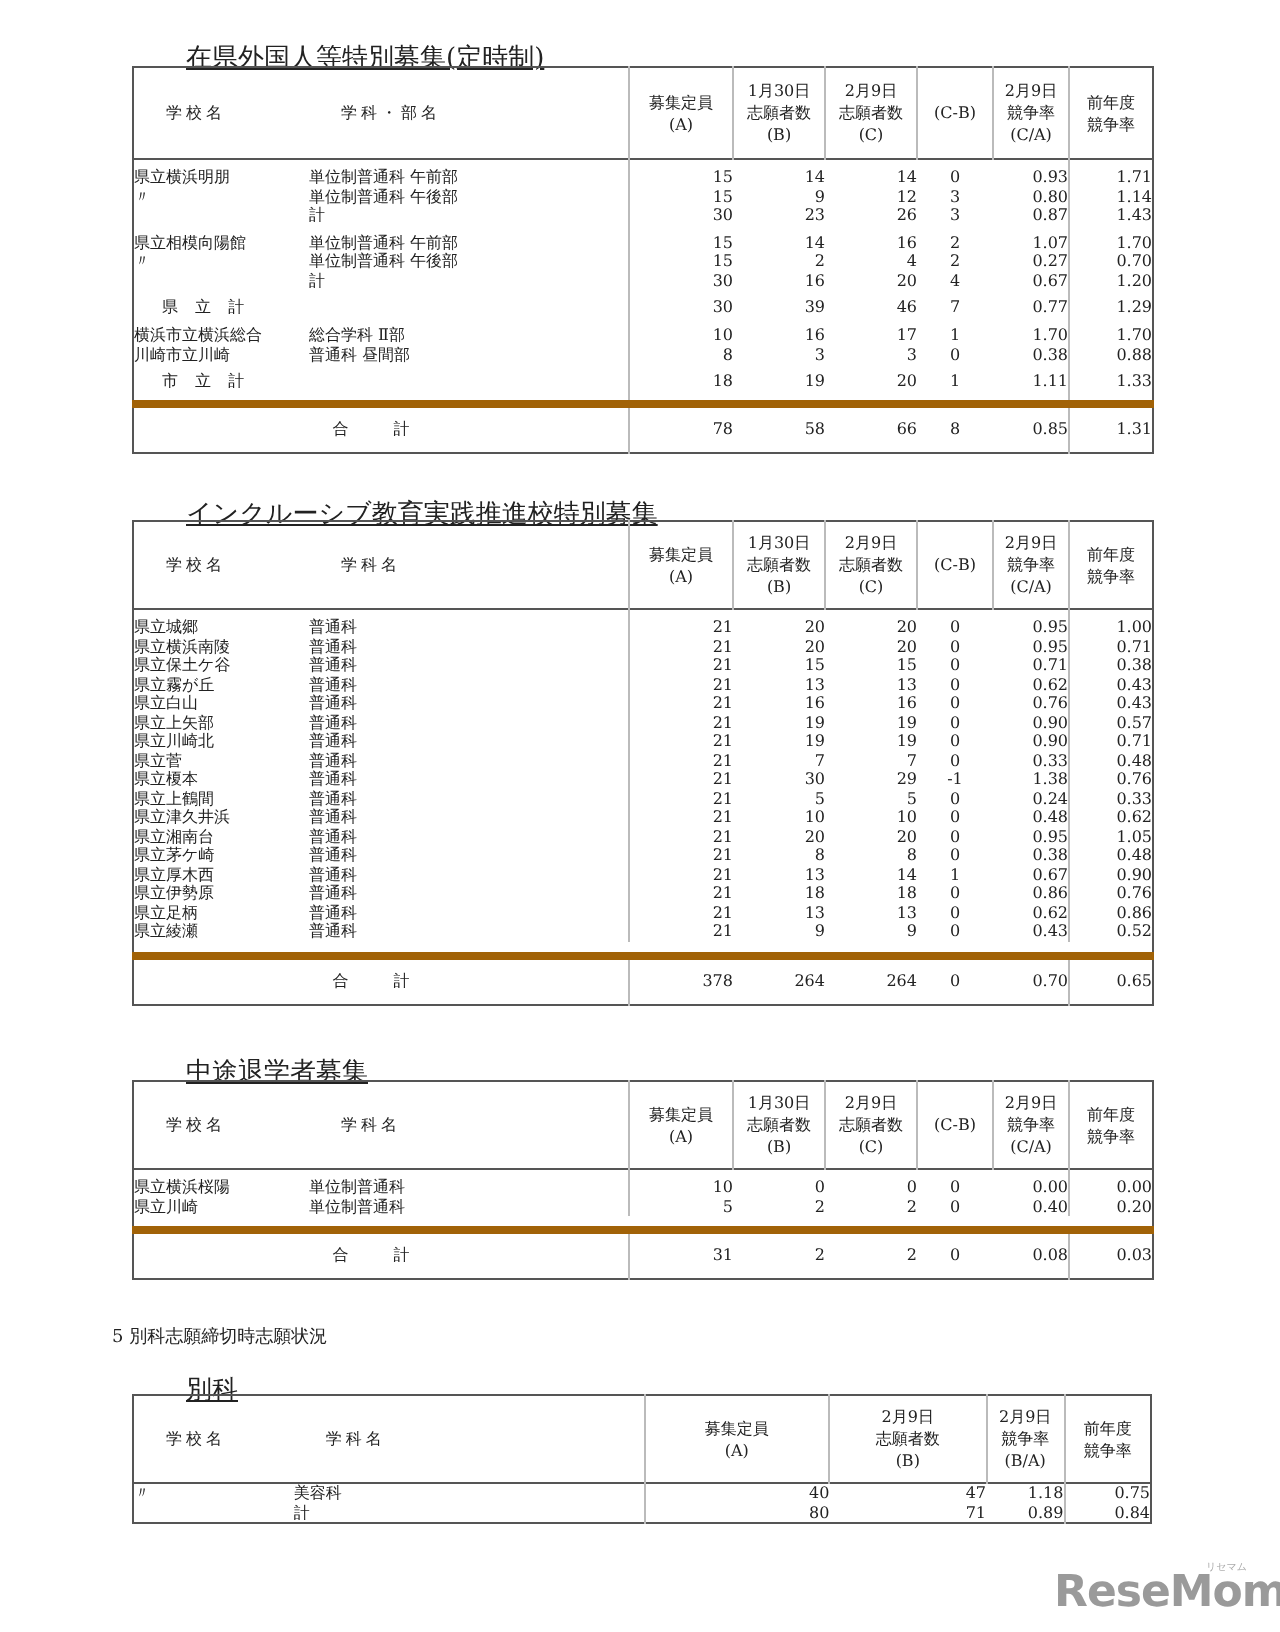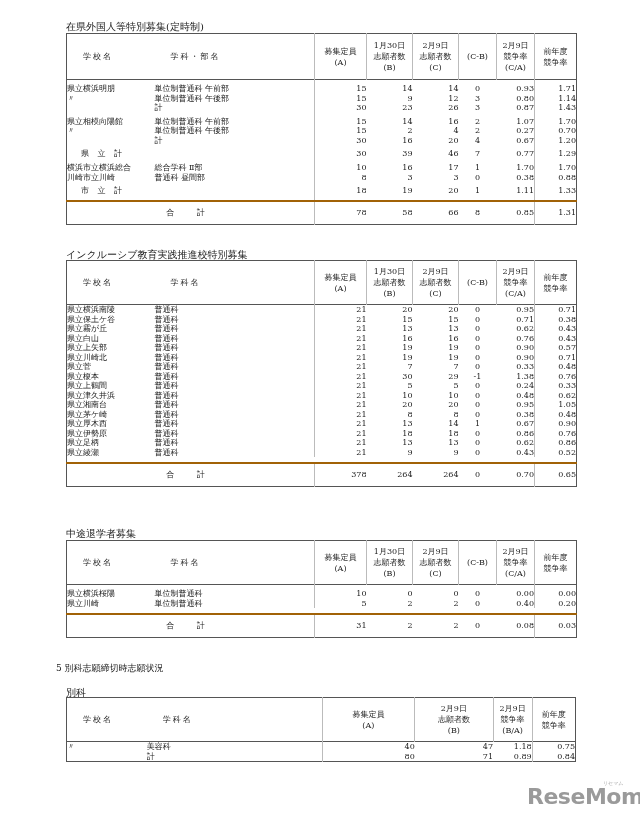--- a/index.html
+++ b/index.html
@@ -1,32 +1,32 @@
 <!DOCTYPE html>
 <html><head>
 <meta charset="utf-8">
 <style>
   html, body { margin:0; padding:0; background:#ffffff; }
   body { width:640px; height:816px; position:relative; overflow:hidden;
          font-family:"DejaVu Serif", serif; color:#222; font-size:8px; }
-  .sec-title { position:absolute; font-size:10px; color:#222; }
+  .sec-title { position:absolute; font-size:13px; text-decoration:underline; color:#222;margin-left:27px; }
   .heading5 { position:absolute; font-size:9px; color:#222; }
   table.t { position:absolute; border-collapse:collapse; border:1.5px solid #555; table-layout:fixed; }
   table.t th, table.t td { padding:0; font-weight:normal; }
   table.t th { font-size:8px; line-height:11px; text-align:center; vertical-align:middle; }
   table.t th.l { text-align:left; padding-left:16px; letter-spacing:2px;margin-left:31px; }
   table.t thead tr { border-bottom:1.5px solid #555; }
   table.t th.nb { border-left:1px solid #bbb; }
   table.t td { font-size:8px; line-height:9.5px; vertical-align:top; }
   td.num { text-align:right; padding-right:6px; }
   td.ctr { text-align:center; }
   td.vl { border-left:1px solid #bbb; }
   td.txt { padding-left:8px; white-space:nowrap; }
   tr.grp td { padding-top:4px; }
-  tr.tot td { border-top:2px solid #a16207; height:22px; vertical-align:middle; }
+  tr.tot td { border-top:4px solid #a16207; height:22px; vertical-align:middle; }
   tr.sub td { vertical-align:middle; height:18px; }
   .kei { padding-left:16px; }
   .ditto { padding-left:22px; font-size:7px; }
   .center-lbl { text-align:center; letter-spacing:10px; }
   .logo { position:absolute; left:527px; top:784px; font-family:"DejaVu Sans", sans-serif;
           font-weight:bold; font-size:22px; color:#9a9a9a; letter-spacing:-0.5px; }
   .logo-sub { position:absolute; left:603px; top:780px; font-size:5px; color:#aaa; }
 </style>
 </head>
 <body>
@@ -186,20 +186,30 @@
       <th class="l">学科名</th>
       <th class="nb"><span>募集定員</span><br><span>(A)</span></th>
       <th class="nb"><span>1月30日</span><br><span>志願者数</span><br><span>(B)</span></th>
       <th class="nb"><span>2月9日</span><br><span>志願者数</span><br><span>(C)</span></th>
       <th class="nb">(C-B)</th>
       <th class="nb"><span>2月9日</span><br><span>競争率</span><br><span>(C/A)</span></th>
       <th class="nb"><span>前年度</span><br><span>競争率</span></th>
     </tr>
   </thead>
   <tbody id="s2body">
+      <tr class="grp">
+        <td class="txt">県立城郷</td>
+        <td class="txt">普通科</td>
+        <td class="num vl">21</td>
+        <td class="num">20</td>
+        <td class="num">20</td>
+        <td class="ctr">0</td>
+        <td class="num">0.95</td>
+        <td class="num vl">1.00</td>
+      </tr>
       <tr>
         <td class="txt">県立横浜南陵</td>
         <td class="txt">普通科</td>
         <td class="num vl">21</td>
         <td class="num">20</td>
         <td class="num">20</td>
         <td class="ctr">0</td>
         <td class="num">0.95</td>
         <td class="num vl">0.71</td>
       </tr>

